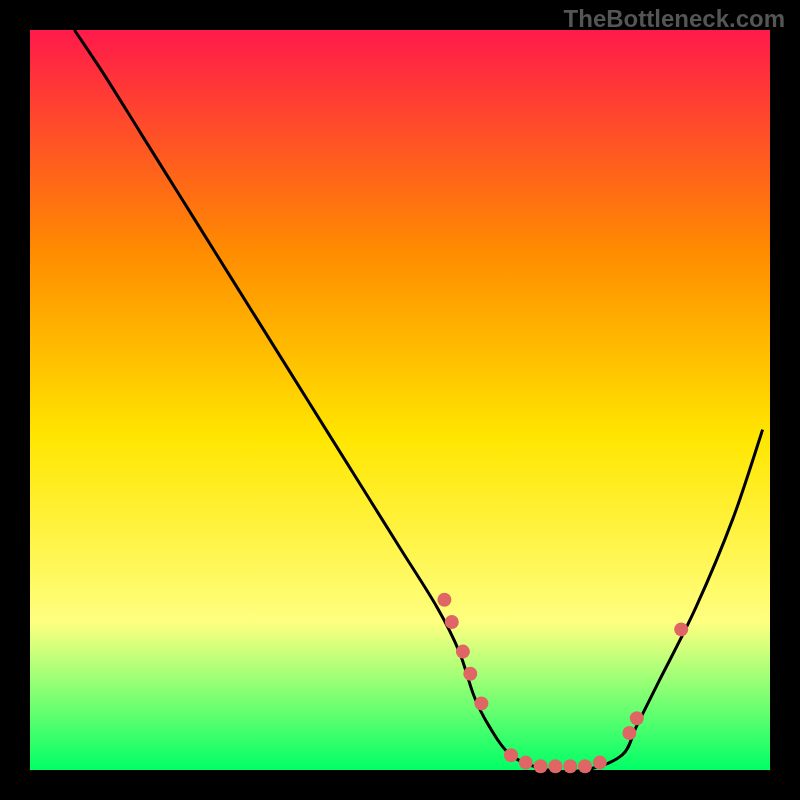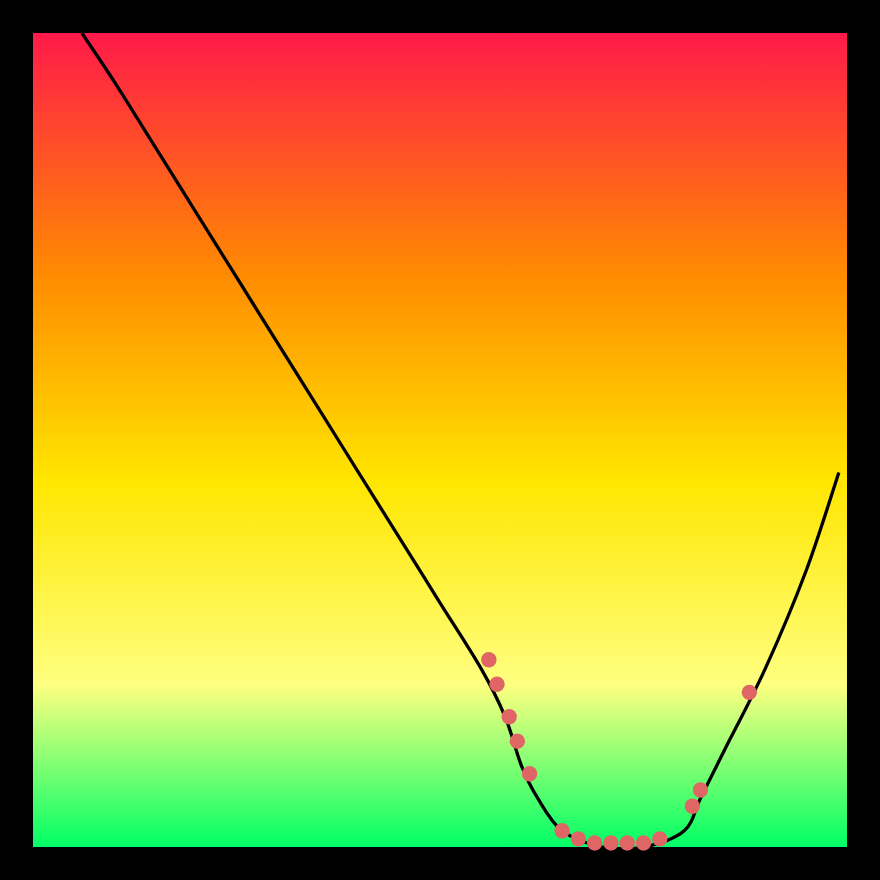--- a/index.html
+++ b/index.html
@@ -26,20 +26,21 @@
     z-index: 10;
   }
   svg {
     display: block;
   }
 </style>
 </head>
 <body>
 
 <div class="chart-container">
+  <div class="watermark">TheBottleneck.com</div>
   <svg id="chart-svg" width="800" height="800" viewBox="0 0 800 800">
     <defs>
       <linearGradient id="bg-grad" x1="0" y1="0" x2="0" y2="1">
         <stop id="g0" offset="0%" stop-color="#ff1a4a"></stop>
         <stop id="g1" offset="30%" stop-color="#ff8c00"></stop>
         <stop id="g2" offset="55%" stop-color="#ffe600"></stop>
         <stop id="g3" offset="80%" stop-color="#ffff80"></stop>
         <stop id="g4" offset="100%" stop-color="#00ff66"></stop>
       </linearGradient>
     </defs>

